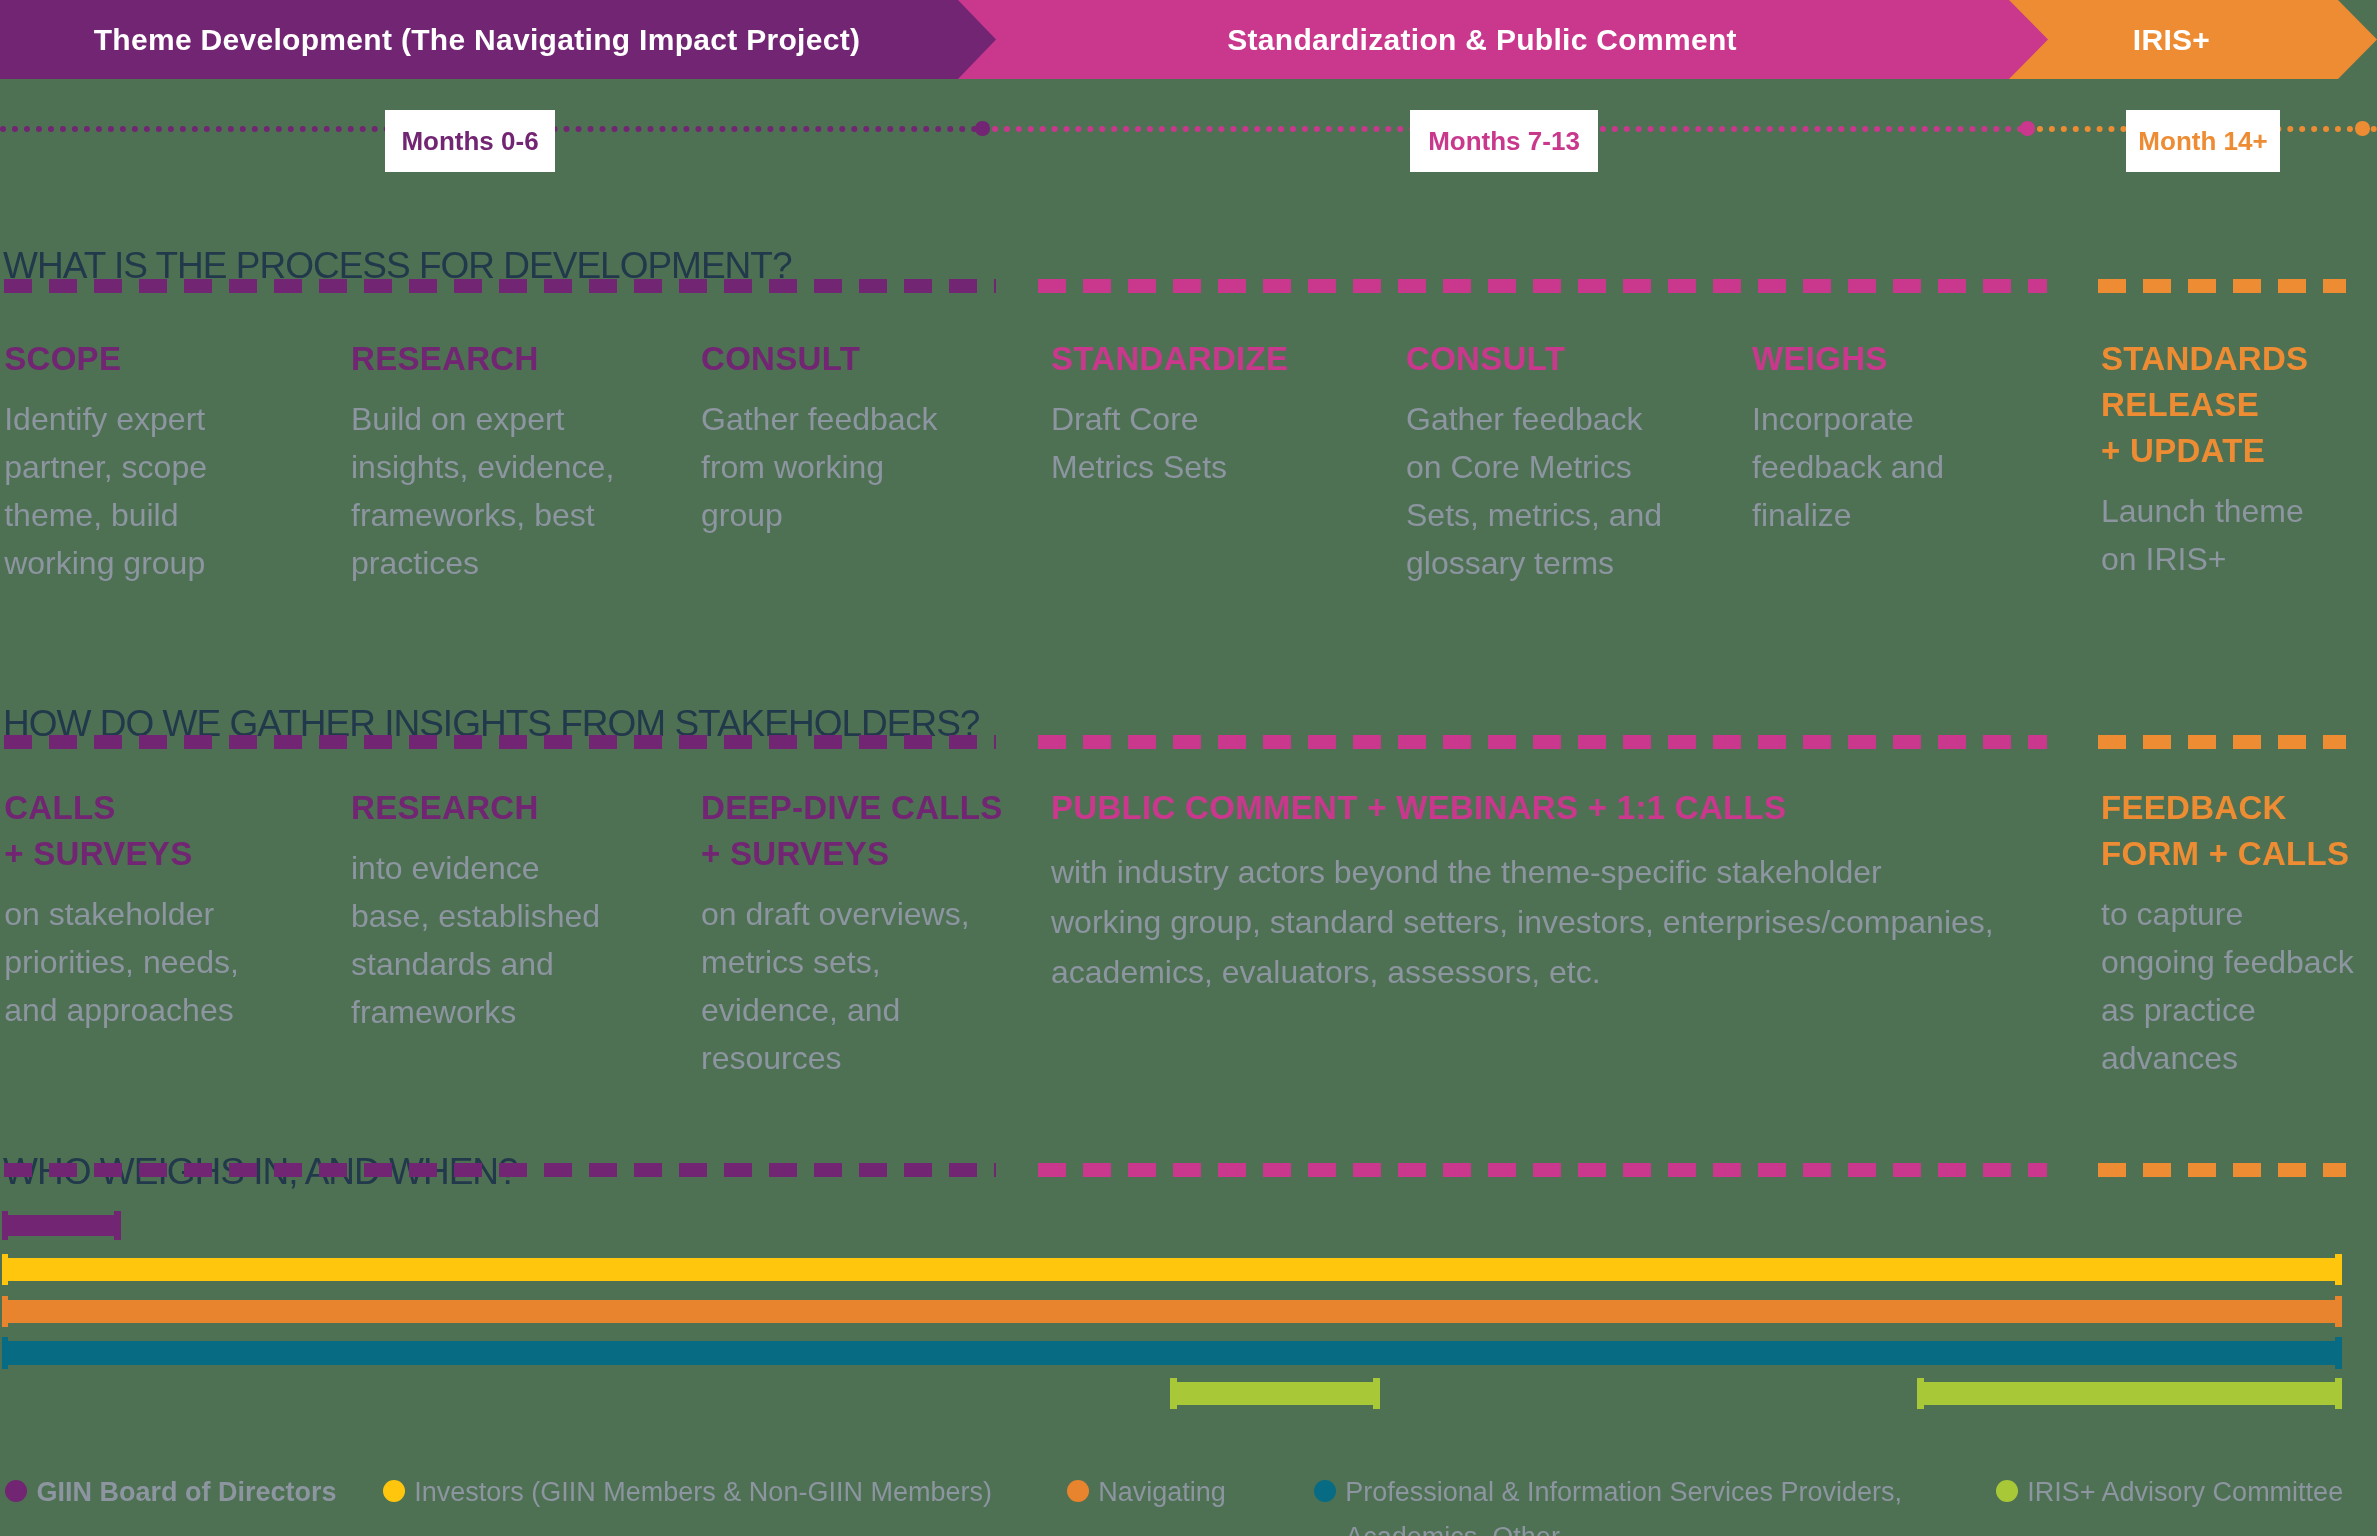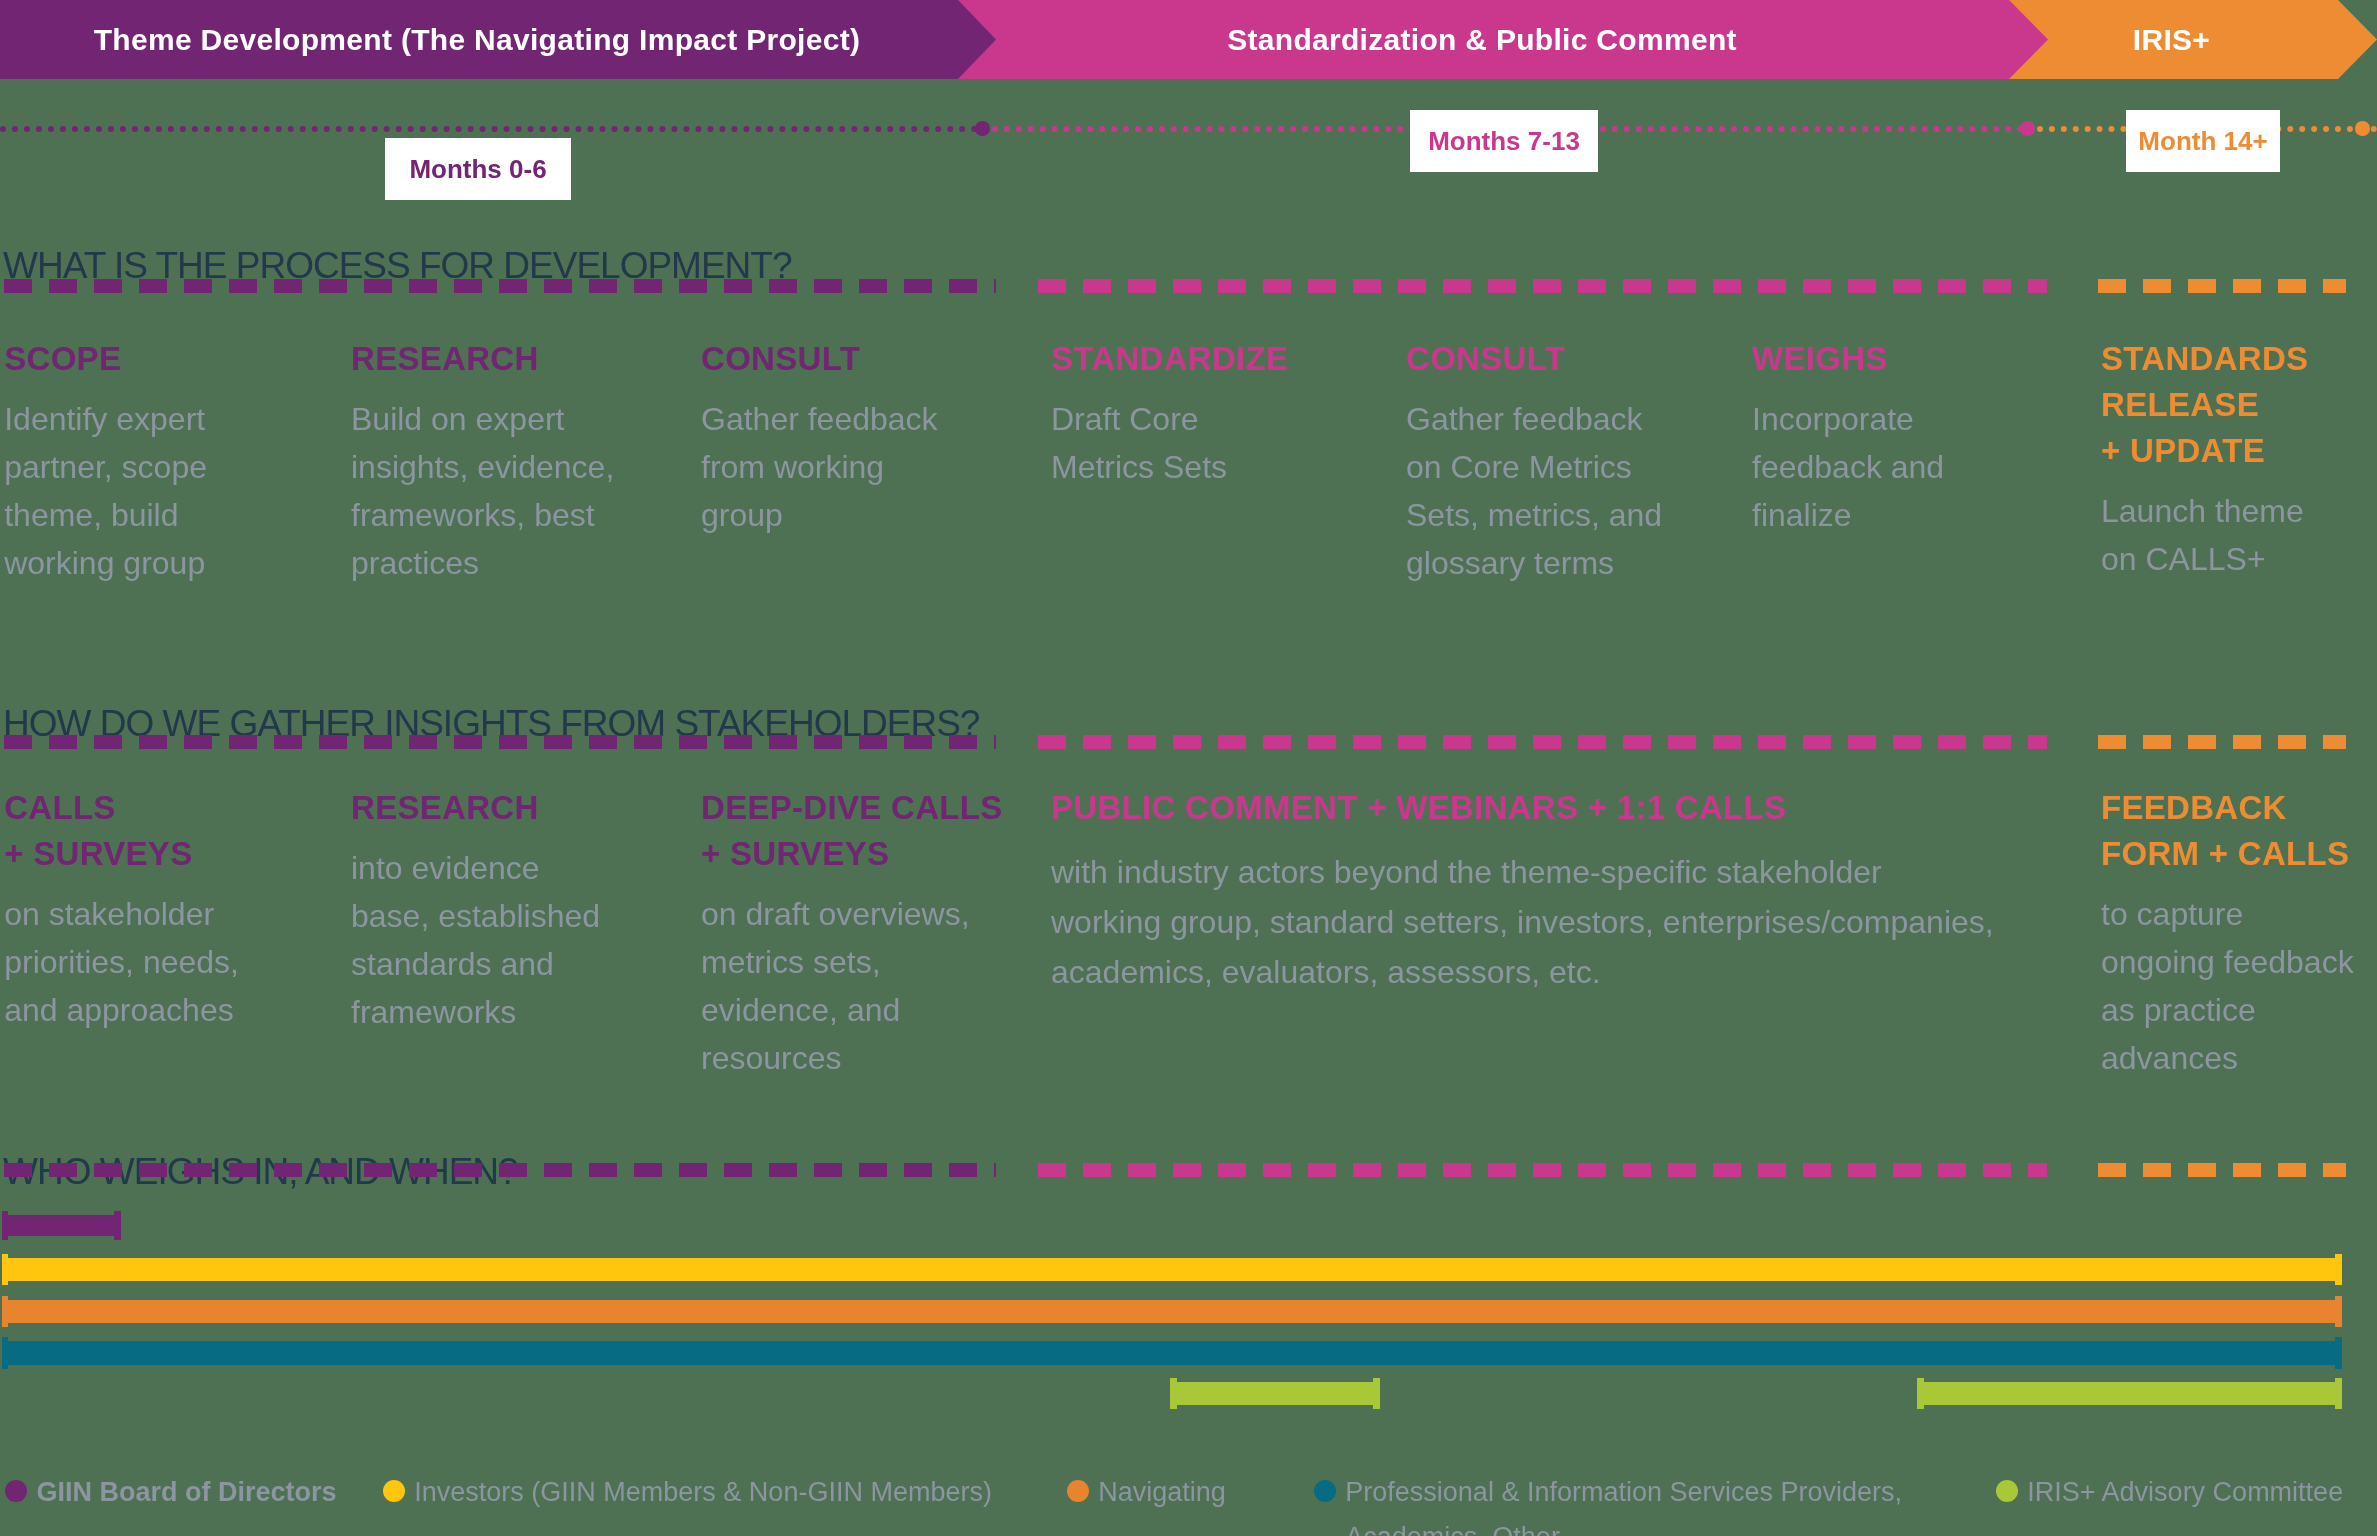--- a/index.html
+++ b/index.html
@@ -23,21 +23,21 @@
   .dotline{position:absolute;top:126px;height:0;border-top:6.2px dotted var(--c-purple);}
   .dl-purple{left:0;width:978px;border-top-color:var(--c-purple);}
   .dl-magenta{left:992px;width:1032px;border-top-color:var(--c-magenta);}
   .dl-orange{left:2037px;width:340px;border-top-color:var(--c-orange);}
   .bigdot{position:absolute;top:121px;width:14.5px;height:14.5px;border-radius:50%;}
   .bd-purple{left:975px;background:var(--c-purple);}
   .bd-magenta{left:2020px;background:var(--c-magenta);}
   .bd-orange{left:2355px;background:var(--c-orange);}
   .monthbox{position:absolute;top:110px;height:62px;background:var(--c-white);
     display:flex;align-items:center;justify-content:center;font-size:26px;font-weight:600;z-index:5;}
-  .mb-1{left:385px;width:186px;color:var(--c-purple);margin-top:28px;}
+  .mb-1{left:385px;width:170px;color:var(--c-purple);}
   .mb-2{left:1410px;width:188px;color:var(--c-magenta);}
   .mb-3{left:2126px;width:154px;color:var(--c-orange);}
   
   .section-heading{position:absolute;left:3.1px;color:var(--c-navy);font-size:37px;
     font-weight:400;letter-spacing:-1px;}
   .sh-1{top:214px;} .sh-2{top:672px;} .sh-3{top:1120px;}
   
   .dash{position:absolute;height:13.5px;}
   .dash-purple{background:repeating-linear-gradient(90deg,var(--c-purple) 0 28px,transparent 28px 45px);}
   .dash-magenta{background:repeating-linear-gradient(90deg,var(--c-magenta) 0 28px,transparent 28px 45px);}
@@ -148,21 +148,21 @@
     <h3 class="step-title t-magenta pre">WEIGHS</h3>
     <p class="step-body pre">Incorporate
 feedback and
 finalize</p>
   </div>
   <div class="step r1 c7">
     <h3 class="step-title t-orange pre">STANDARDS
 RELEASE
 + UPDATE</h3>
     <p class="step-body pre">Launch theme
-on CALLS+</p>
+on IRIS+</p>
   </div>
 
   <h2 class="section-heading sh-2">HOW DO WE GATHER INSIGHTS FROM STAKEHOLDERS?</h2>
   <div class="dash dash-purple row-b seg-1"></div>
   <div class="dash dash-magenta row-b seg-2"></div>
   <div class="dash dash-orange row-b seg-3"></div>
 
   <div class="step r2 c1">
     <h3 class="step-title t-purple pre">CALLS
 + SURVEYS</h3>

